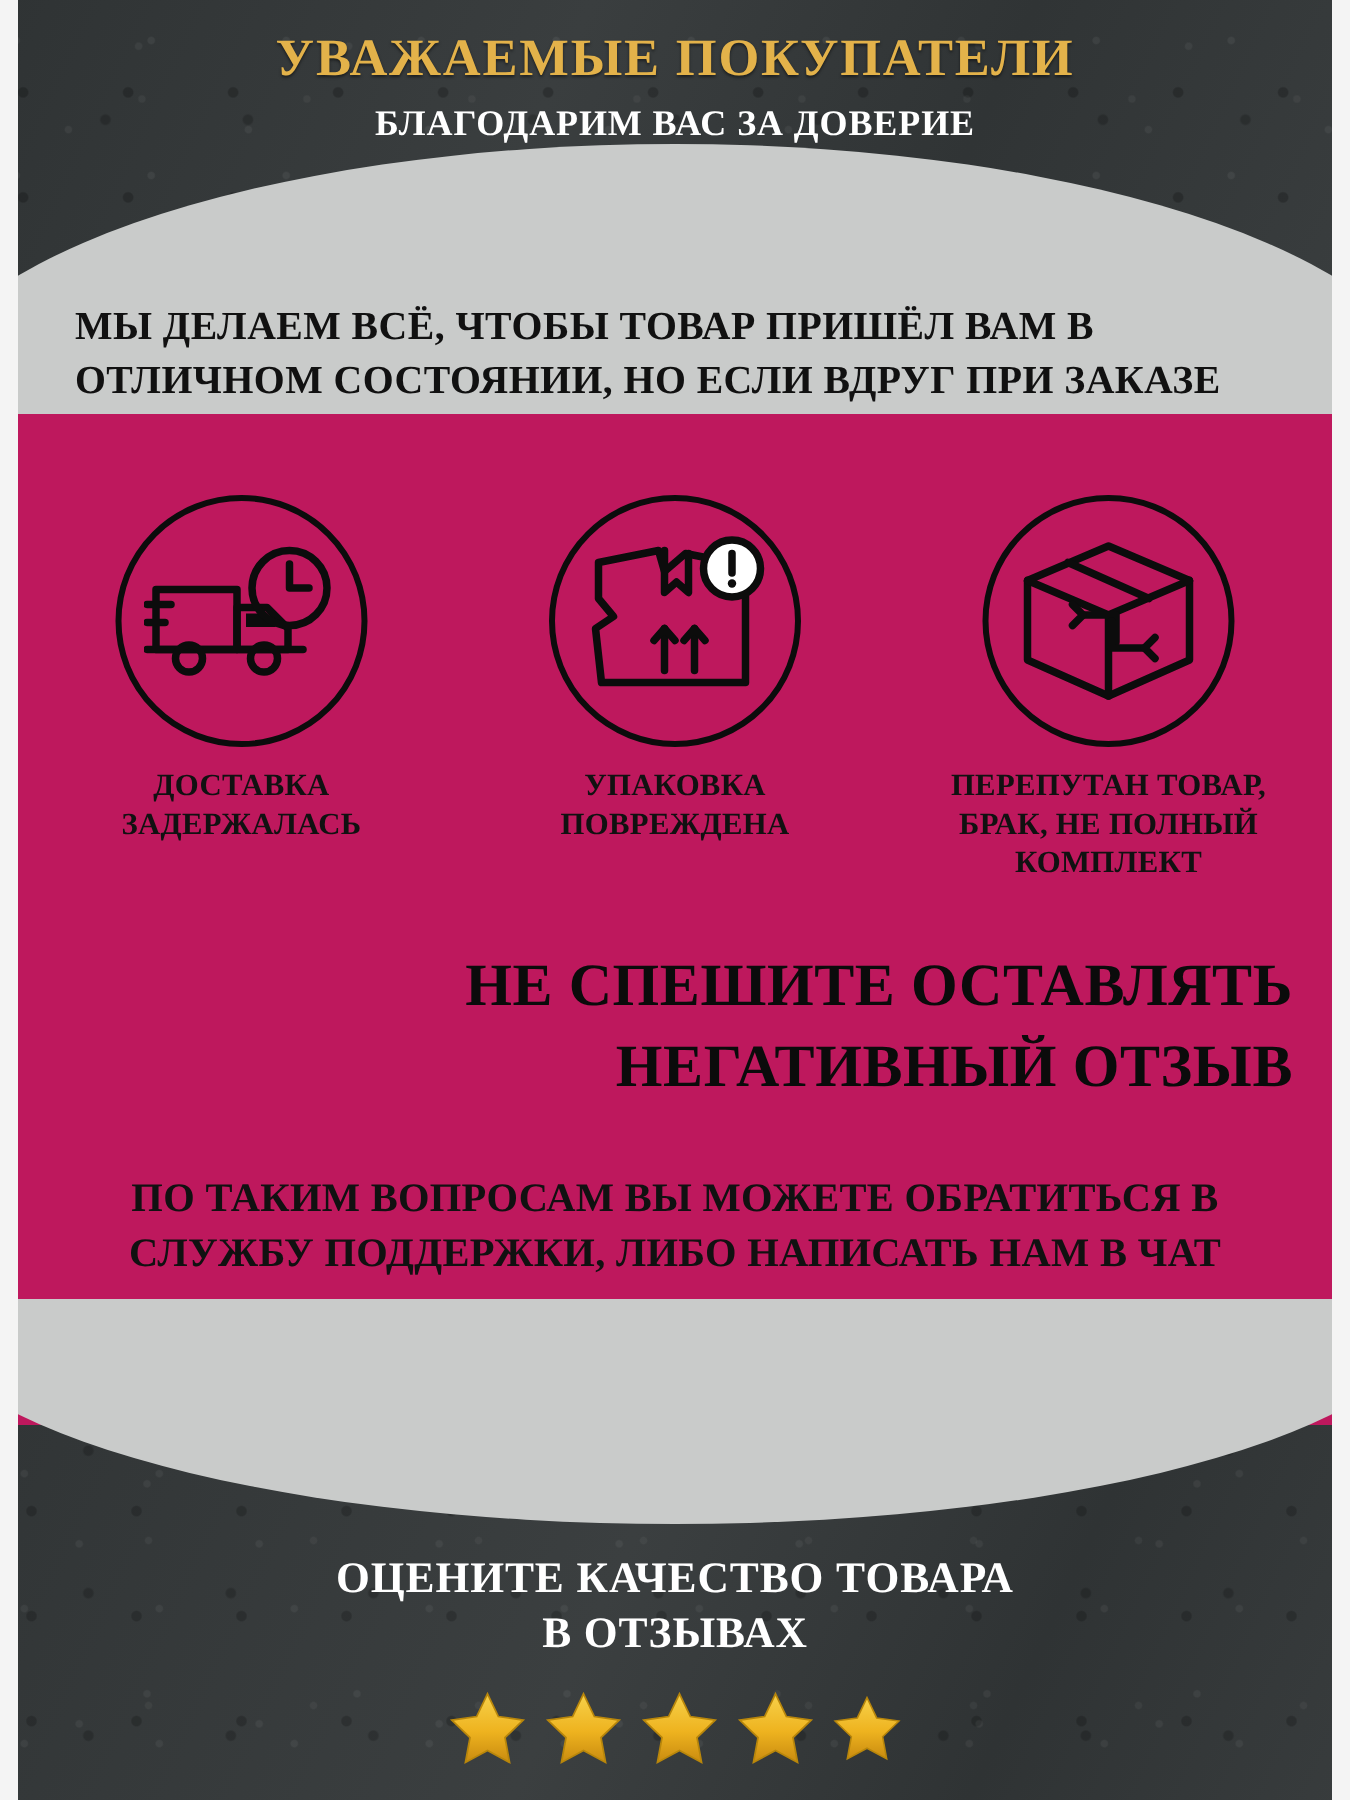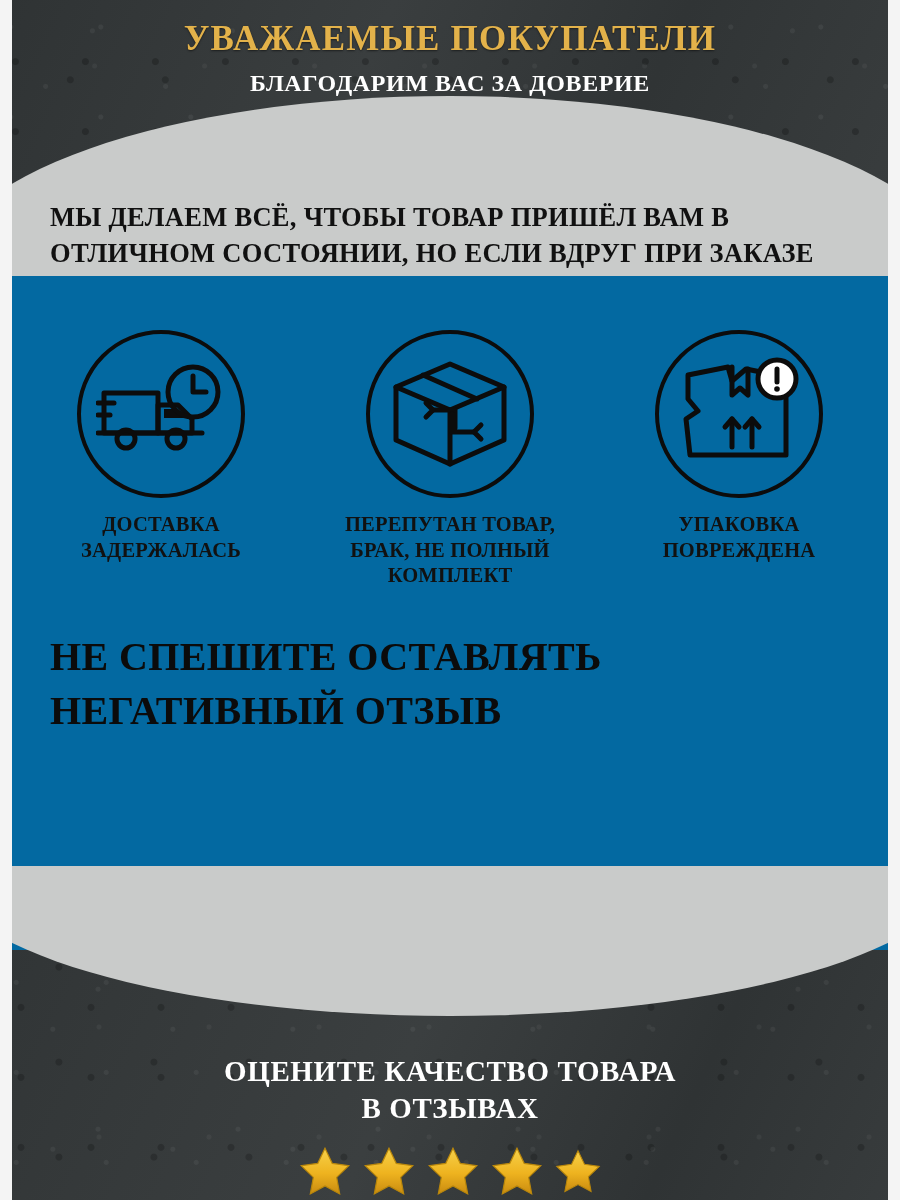--- a/index.html
+++ b/index.html
@@ -6,21 +6,21 @@
     margin: 0;
     padding: 0;
     background: #ffffff;
   }
   .page {
     position: relative;
     width: 900px;
     height: 1200px;
     overflow: hidden;
     font-family: "Liberation Serif", "DejaVu Serif", serif;
-    background: #0369a1;
+    background: #be185d;
   }
 
   
   .band-top {
     position: absolute;
     left: 0; top: 0;
     width: 900px; height: 190px;
     background:
       radial-gradient(circle at 12% 30%, rgba(255,255,255,0.055) 0 2px, transparent 3px),
       radial-gradient(circle at 38% 72%, rgba(255,255,255,0.05) 0 2px, transparent 3px),
@@ -140,23 +140,23 @@
     color: #111111;
     font-size: 20.5px;
     font-weight: bold;
     line-height: 1.25;
     letter-spacing: 0.2px;
     white-space: pre-line;
   }
 
   .headline {
     position: absolute;
-    left: 50px; top: 630px;
+    left: 62px; top: 630px;
     width: 800px;
-    text-align: left;
+    text-align: right;
     color: #0b0b0b;
     font-size: 40px;
     font-weight: bold;
     line-height: 1.35;
     letter-spacing: 0.4px;
   }
 
   .support {
     position: absolute;
     left: 46px; top: 780px;
@@ -169,21 +169,21 @@
     letter-spacing: 0.2px;
   }
 
   
   .footer {
     position: absolute;
     left: 0; bottom: 0;
     width: 900px;
     text-align: center;
     z-index: 5;
-    padding-bottom: 0;
+    padding-bottom: 19px;
     margin-top: 28px;
   }
   .footer-title {
     color: #ffffff;
     font-size: 29px;
     font-weight: bold;
     line-height: 1.3;
     letter-spacing: 0.6px;
     white-space: pre-line;
   }
@@ -245,69 +245,70 @@
             <circle cx="97" cy="33" r="25" fill="none" stroke="#0c0c0c" stroke-width="5"></circle>
             <path d="M97 17 V33 H110" fill="none" stroke="#0c0c0c" stroke-width="5" stroke-linecap="round" stroke-linejoin="round"></path>
           </g>
         </svg>
       </div>
       <div class="icon-caption">ДОСТАВКА ЗАДЕРЖАЛАСЬ</div>
     </div>
 
     <div class="icon-item">
       <div class="icon-circle">
+        <svg width="126" height="118" viewBox="0 0 126 118" aria-hidden="true">
+          <g fill="none" stroke="#0c0c0c" stroke-width="5" stroke-linejoin="round" stroke-linecap="round">
+
+            <path d="M12 20 L52 12 L56 26 L70 14 L110 22 V100 H14 L10 64 L22 56 L12 44 Z"></path>
+
+            <path d="M56 12 V40 L64 33 L72 40 V14"></path>
+
+            <path d="M56 92 V64"></path>
+            <path d="M49 72 l7 -8 7 8"></path>
+            <path d="M76 92 V64"></path>
+            <path d="M69 72 l7 -8 7 8"></path>
+          </g>
+
+          <g>
+            <circle cx="101" cy="24" r="19" fill="#ffffff" stroke="#0c0c0c" stroke-width="5"></circle>
+            <path d="M101 14 V27" stroke="#0c0c0c" stroke-width="5" stroke-linecap="round"></path>
+            <circle cx="101" cy="34" r="2.8" fill="#0c0c0c"></circle>
+          </g>
+        </svg>
+      </div>
+      <div class="icon-caption">УПАКОВКА ПОВРЕЖДЕНА</div>
+    </div>
+
+    <div class="icon-item">
+      <div class="icon-circle">
         <svg width="128" height="120" viewBox="0 0 128 120" aria-hidden="true">
           <g fill="none" stroke="#0c0c0c" stroke-width="5" stroke-linejoin="round" stroke-linecap="round">
 
             <path d="M64 10 L118 33 V86 L64 110 L10 86 V33 Z"></path>
 
             <path d="M10 33 L64 56 L118 33"></path>
             <path d="M64 56 V110"></path>
 
             <path d="M37 21 L91 45"></path>
 
             <path d="M47 56 h22 v18"></path>
             <path d="M40 49 l7 7 -7 7"></path>
             <path d="M88 78 h-22 v-18"></path>
             <path d="M95 85 l-7 -7 7 -7"></path>
           </g>
         </svg>
       </div>
       <div class="icon-caption">ПЕРЕПУТАН ТОВАР, БРАК, НЕ ПОЛНЫЙ КОМПЛЕКТ</div>
     </div>
 
-    <div class="icon-item">
-      <div class="icon-circle">
-        <svg width="126" height="118" viewBox="0 0 126 118" aria-hidden="true">
-          <g fill="none" stroke="#0c0c0c" stroke-width="5" stroke-linejoin="round" stroke-linecap="round">
-
-            <path d="M12 20 L52 12 L56 26 L70 14 L110 22 V100 H14 L10 64 L22 56 L12 44 Z"></path>
-
-            <path d="M56 12 V40 L64 33 L72 40 V14"></path>
-
-            <path d="M56 92 V64"></path>
-            <path d="M49 72 l7 -8 7 8"></path>
-            <path d="M76 92 V64"></path>
-            <path d="M69 72 l7 -8 7 8"></path>
-          </g>
-
-          <g>
-            <circle cx="101" cy="24" r="19" fill="#ffffff" stroke="#0c0c0c" stroke-width="5"></circle>
-            <path d="M101 14 V27" stroke="#0c0c0c" stroke-width="5" stroke-linecap="round"></path>
-            <circle cx="101" cy="34" r="2.8" fill="#0c0c0c"></circle>
-          </g>
-        </svg>
-      </div>
-      <div class="icon-caption">УПАКОВКА ПОВРЕЖДЕНА</div>
-    </div>
-
   </div>
 
   <div class="headline">НЕ СПЕШИТЕ ОСТАВЛЯТЬ НЕГАТИВНЫЙ ОТЗЫВ</div>
 
+  <div class="support">ПО ТАКИМ ВОПРОСАМ ВЫ МОЖЕТЕ ОБРАТИТЬСЯ В СЛУЖБУ ПОДДЕРЖКИ, ЛИБО НАПИСАТЬ НАМ В ЧАТ</div>
 
   <div class="footer">
     <div class="footer-title">ОЦЕНИТЕ КАЧЕСТВО ТОВАРА
 В ОТЗЫВАХ</div>
     <div class="stars">
       <svg class="star" width="58" height="56" viewBox="0 0 24 24" aria-hidden="true">
         <defs>
           <linearGradient id="g1" x1="0" y1="0" x2="0" y2="1">
             <stop offset="0%" stop-color="#f7d14a"></stop>
             <stop offset="55%" stop-color="#eeb31f"></stop>

